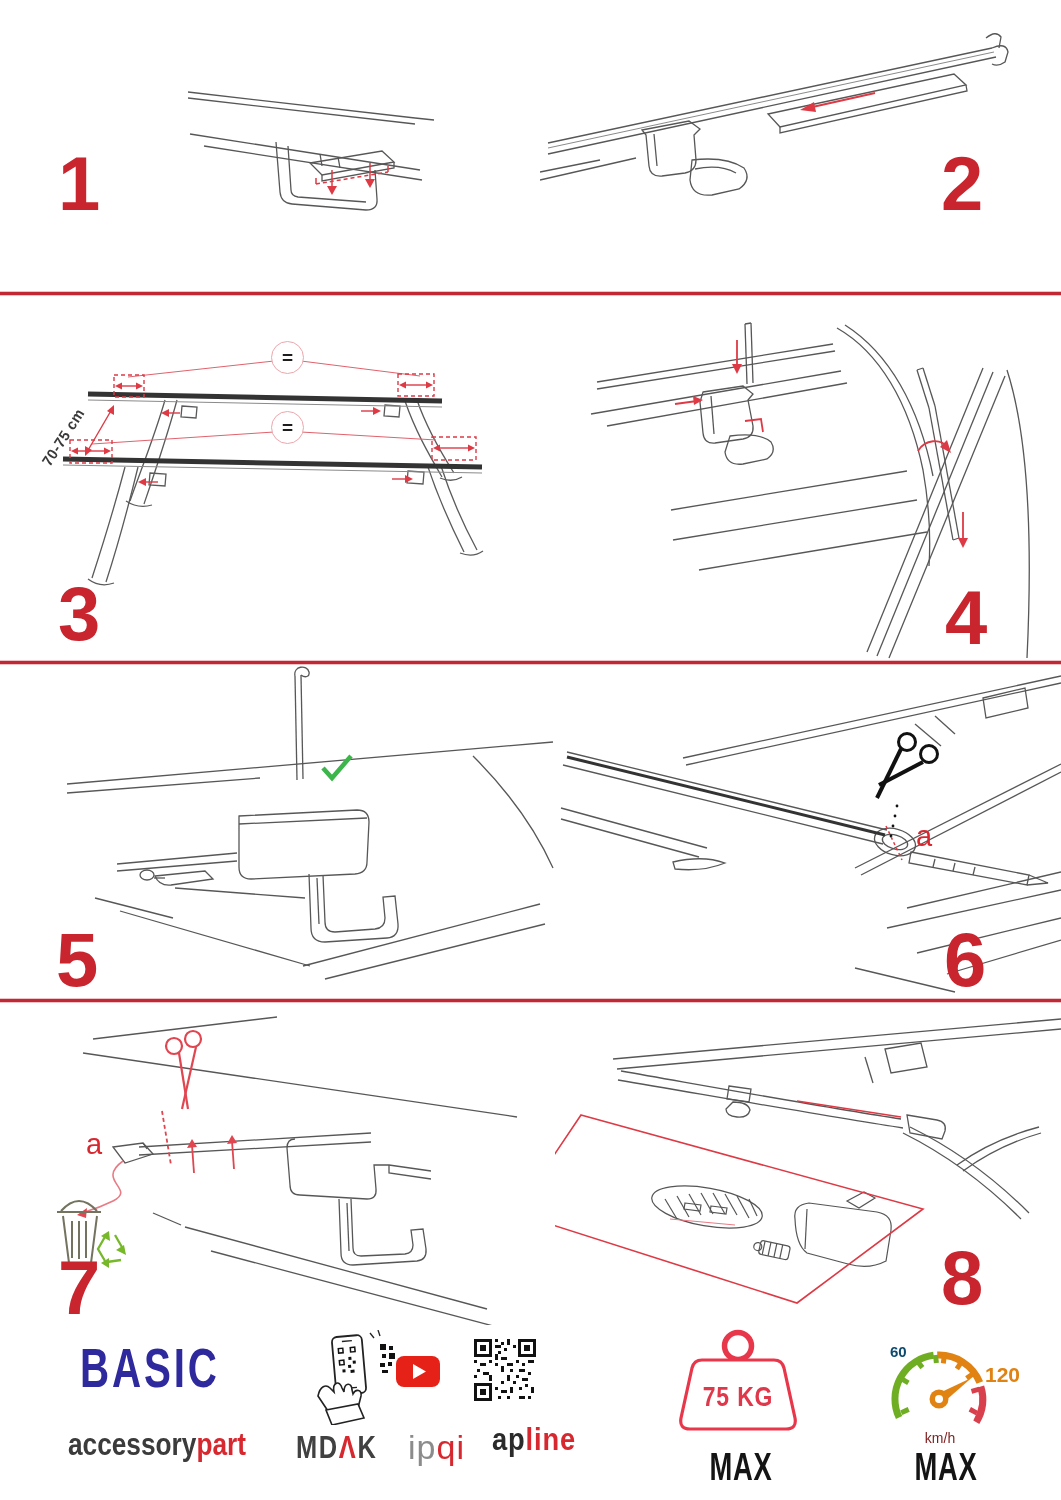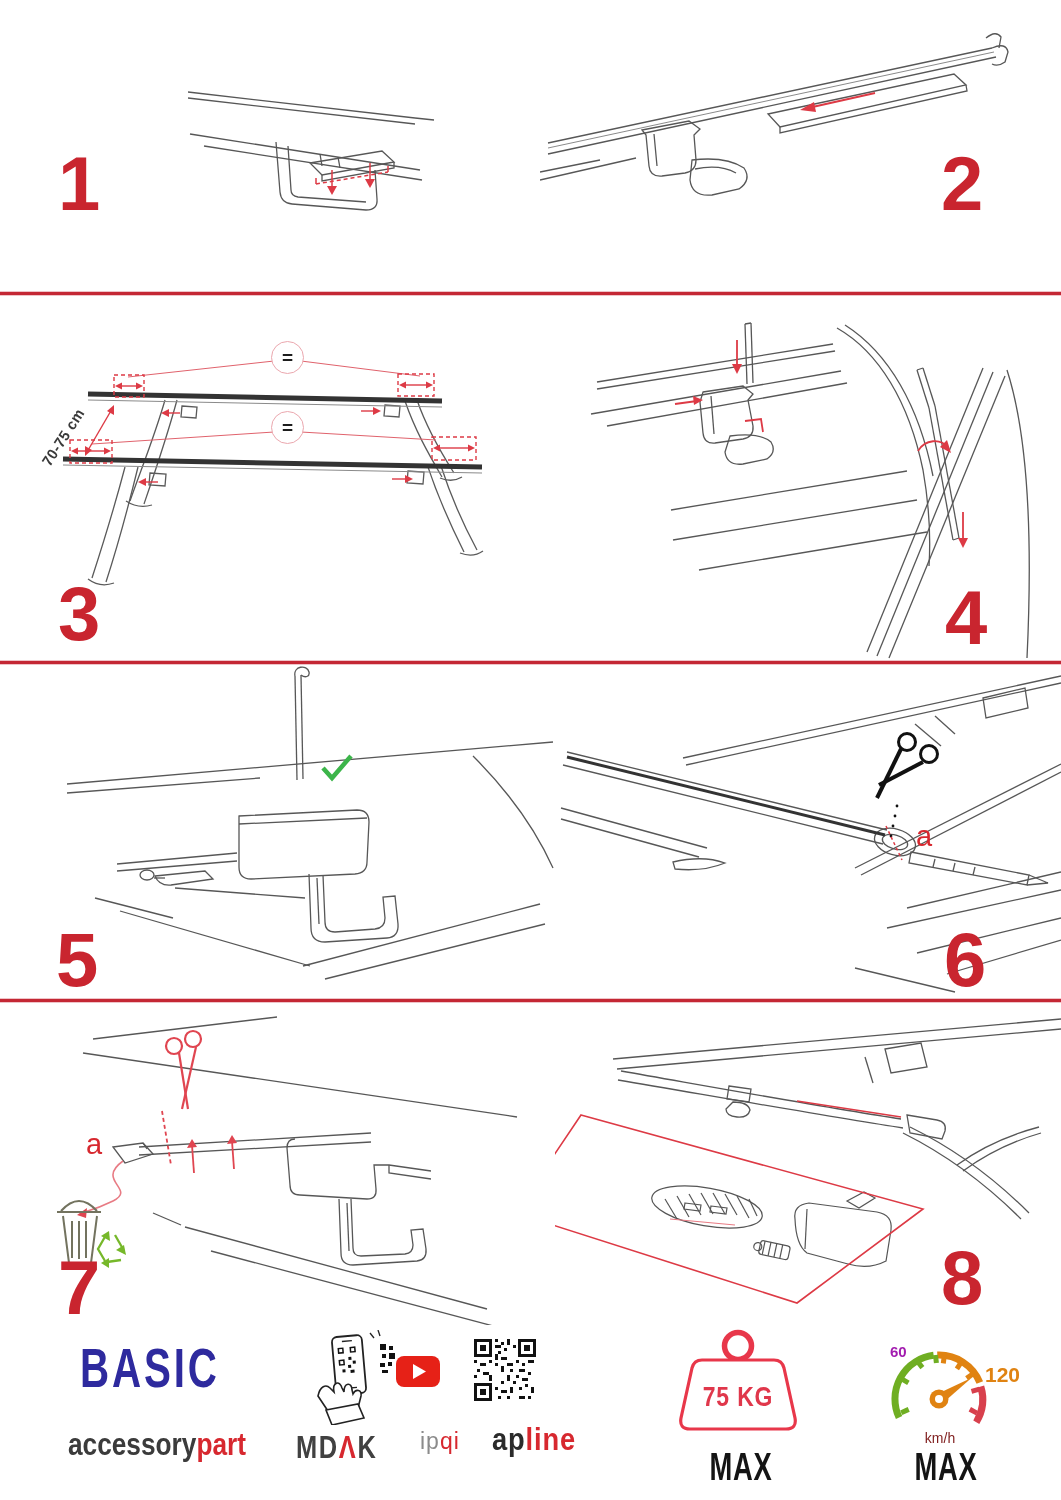--- a/index.html
+++ b/index.html
@@ -15,28 +15,28 @@
   .measure{font-size:15px;font-weight:700;color:#3a3a3a;white-space:nowrap;letter-spacing:.5px;
            transform:translate(-50%,-50%) rotate(-57deg) scaleX(.95);}
   .a-label{font-size:29px;color:#d7282f;line-height:1;}
   .brand-title{font-size:56px;font-weight:700;color:#2e2a9e;letter-spacing:4px;line-height:1;
                transform:scaleX(.72);transform-origin:left top;white-space:nowrap;}
   .brand-sub{font-size:32px;font-weight:700;line-height:1;transform:scaleX(.82);
              transform-origin:left top;white-space:nowrap;}
   .dark1{color:#3b3b3b;} .red1{color:#d7282f;}
   .mdak{font-size:31px;font-weight:700;color:#414141;letter-spacing:2px;line-height:1;
         transform:scaleX(.82);transform-origin:left top;white-space:nowrap;}
-  .ipqi{font-size:23px;font-weight:400;color:#8b8b8b;letter-spacing:1px;line-height:1;white-space:nowrap;margin-left:12px;}
+  .ipqi{font-size:34px;font-weight:400;color:#8b8b8b;letter-spacing:1px;line-height:1;white-space:nowrap;}
   .apline{font-size:31px;font-weight:600;color:#2b2b2b;letter-spacing:1px;line-height:1;
           transform:scaleX(.88);transform-origin:left top;white-space:nowrap;}
   .kg{font-size:27px;font-weight:700;color:#e0374b;letter-spacing:1px;line-height:1;white-space:nowrap;
       transform:translateX(-50%) scaleX(.85);}
   .max{font-size:38px;font-weight:700;color:#141414;letter-spacing:1px;line-height:1;white-space:nowrap;
        transform:translateX(-50%) scaleX(.72);}
-  .g60{font-size:15px;font-weight:700;color:#a21caf;line-height:1;}
+  .g60{font-size:15px;font-weight:700;color:#0c4a6e;line-height:1;}
   .g120{font-size:21px;font-weight:700;color:#e08312;line-height:1;}
   .kmh{font-size:14px;color:#7f1d1d;line-height:1;transform:translateX(-50%);white-space:nowrap;}
   svg{display:block;}
 </style>
 </head>
 <body>
 
 <div class="page">
 
   <div>

